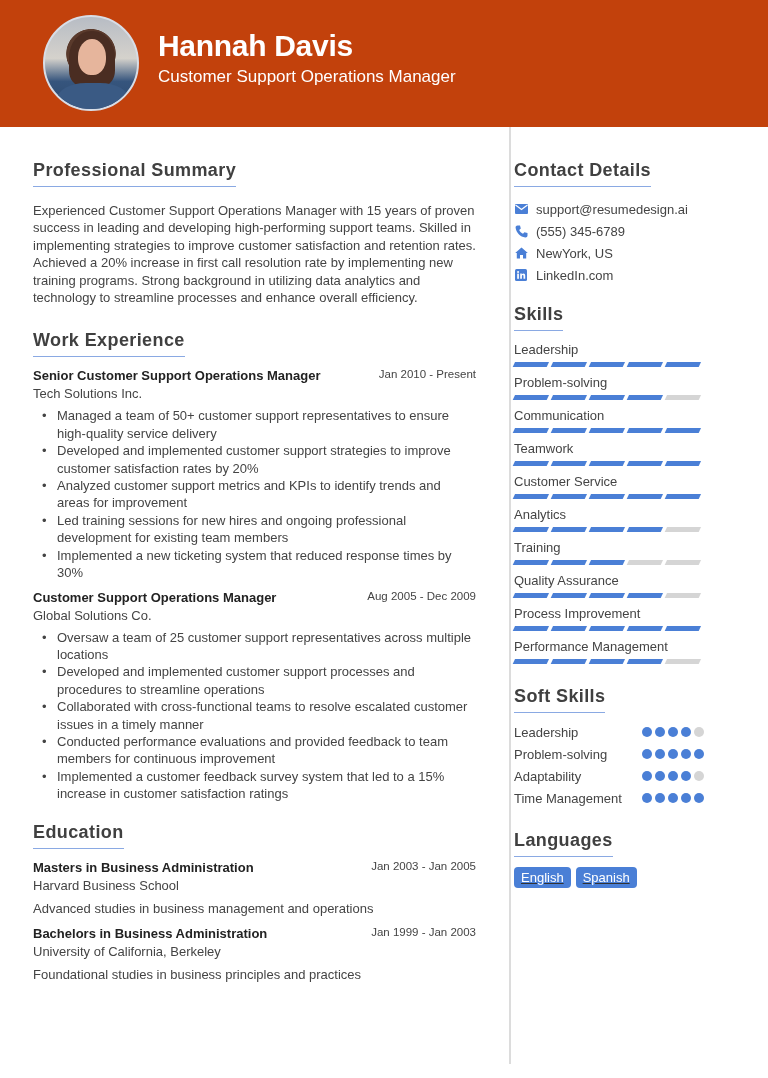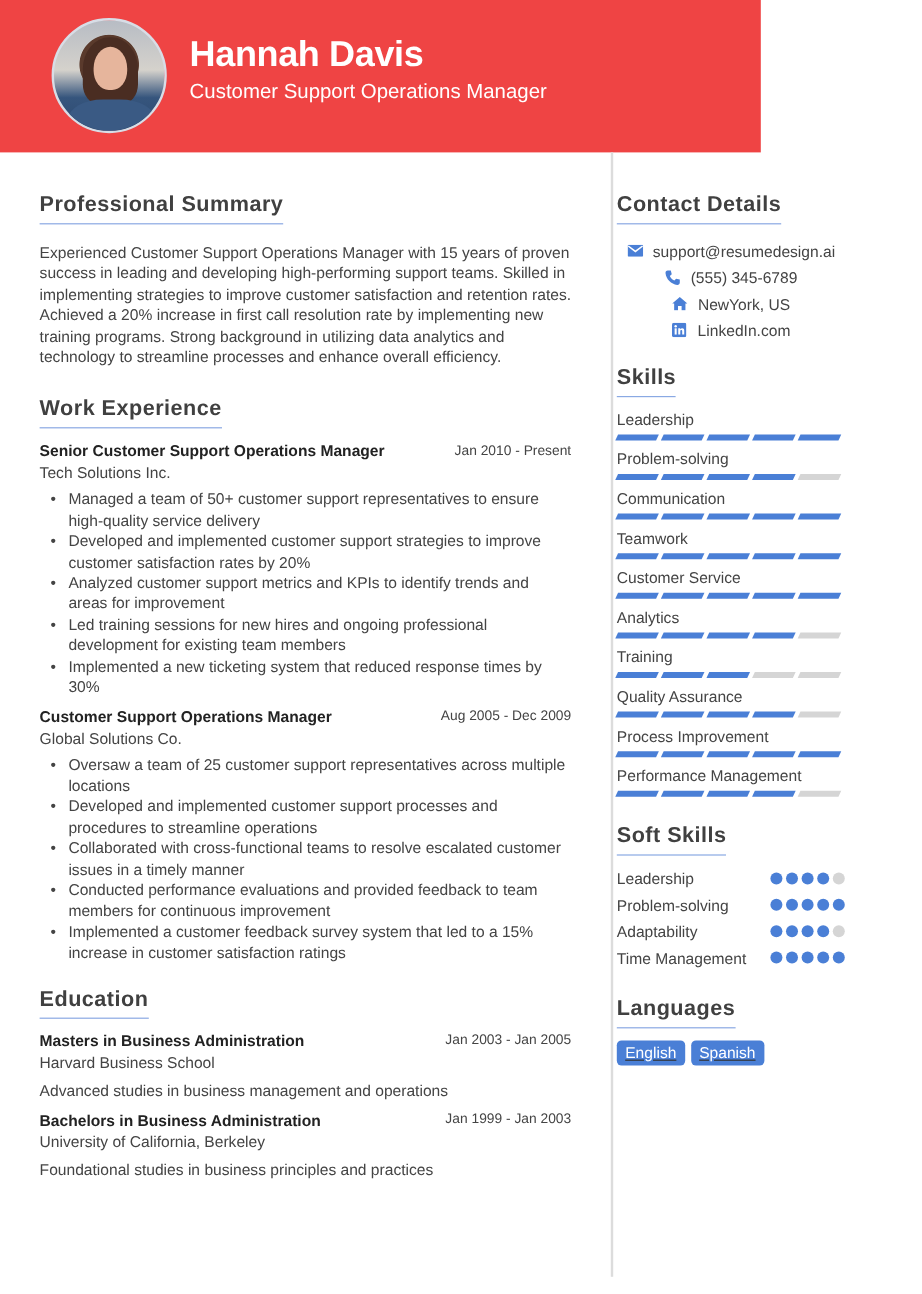--- a/index.html
+++ b/index.html
@@ -1,47 +1,47 @@
 <!DOCTYPE html>
 <html><head>
 <meta charset="utf-8">
 <style>
   * { box-sizing: border-box; margin: 0; padding: 0; }
   html, body { width: 768px; height: 1078px; background: #ffffff; overflow: hidden; }
   body { font-family: "Liberation Sans", "DejaVu Sans", sans-serif; color: #333; position: relative; }
 
-  .header { position: absolute; left: 0; top: 0; width: 634px; height: 127px; background: #ef4444; }
+  .header { position: absolute; left: 0; top: 0; width: 768px; height: 127px; background: #c2410c; }
   .avatar { position: absolute; left: 43px; top: 15px; width: 96px; height: 96px; border-radius: 50%;
     border: 2px solid #d8dde6; overflow: hidden;
     background: radial-gradient(circle at 50% 40%, #e9b9a1 0 18%, #5a3a2c 19% 34%, transparent 35%),
                 linear-gradient(180deg, #b7bcc4 0%, #d5d2cc 45%, #36557d 70%, #2d4a70 100%); }
   .avatar .face { position: absolute; left: 33px; top: 22px; width: 28px; height: 36px; border-radius: 50% 50% 45% 45%; background: #e6b59c; }
   .avatar .hair { position: absolute; left: 24px; top: 14px; width: 46px; height: 56px; border-radius: 48% 48% 30% 30%; background: #4a2d22; }
   .avatar .body { position: absolute; left: 12px; top: 66px; width: 72px; height: 40px; border-radius: 40% 40% 0 0; background: #3a5a84; }
   .name { position: absolute; left: 158px; top: 29px; font-size: 30px; font-weight: bold; color: #fff; letter-spacing: -0.3px; }
   .title { position: absolute; left: 158px; top: 67px; font-size: 17px; color: #fff; }
 
   .divider { position: absolute; left: 509px; top: 127px; width: 2px; height: 937px; background: #dcdcdc; }
 
   .main { position: absolute; left: 33px; top: 127px; width: 443px; }
   .side { position: absolute; left: 514px; top: 127px; width: 190px; }
 
   .section-title { display: inline-block; font-size: 18px; font-weight: bold; color: #404040; letter-spacing: 0.4px;
     padding-bottom: 5px; border-bottom: 1.5px solid #8aa9e3; }
   .para { font-size: 13px; line-height: 17.4px; color: #444; }
 
-  .job-head { display: flex; justify-content: space-between; align-items: center; }
+  .job-head { display: flex; justify-content: space-between; align-items: flex-start; }
   .job-title { font-size: 13px; font-weight: bold; color: #222; }
   .job-date { font-size: 11.5px; color: #444; }
   .company { font-size: 13px; color: #444; margin-top: 3px; }
   ul.bullets { list-style: none; margin-top: 6px; padding-left: 24px; }
   ul.bullets li { font-size: 13px; line-height: 17.4px; color: #444; position: relative; }
   ul.bullets li::before { content: "•"; position: absolute; left: -15px; top: 0; color: #444; }
 
-  .contact-row { display: flex; align-items: center; height: 22px; font-size: 13px; color: #444; justify-content: center; }
+  .contact-row { display: flex; align-items: center; height: 22px; font-size: 13px; color: #444; }
   .contact-row .ic { width: 14px; height: 14px; margin-right: 8px; display: inline-flex; align-items: center; justify-content: center; }
 
   .skill-name { font-size: 13px; color: #444; height: 17px; }
   .skill-bar { display: flex; gap: 4px; margin-top: 3px; margin-bottom: 8px; height: 5px; }
   .skill-bar .seg { width: 34px; height: 4.5px; transform: skewX(-25deg); background: #4a7fd6; }
   .skill-bar .seg.off { background: #d5d5d5; }
 
   .soft-row { display: flex; justify-content: space-between; align-items: flex-start; font-size: 13px; color: #444; line-height: 17.4px; margin-bottom: 4.5px; }
   .soft-row .label { width: 118px; }
   .dots { display: flex; gap: 3px; margin-top: 3px; }

